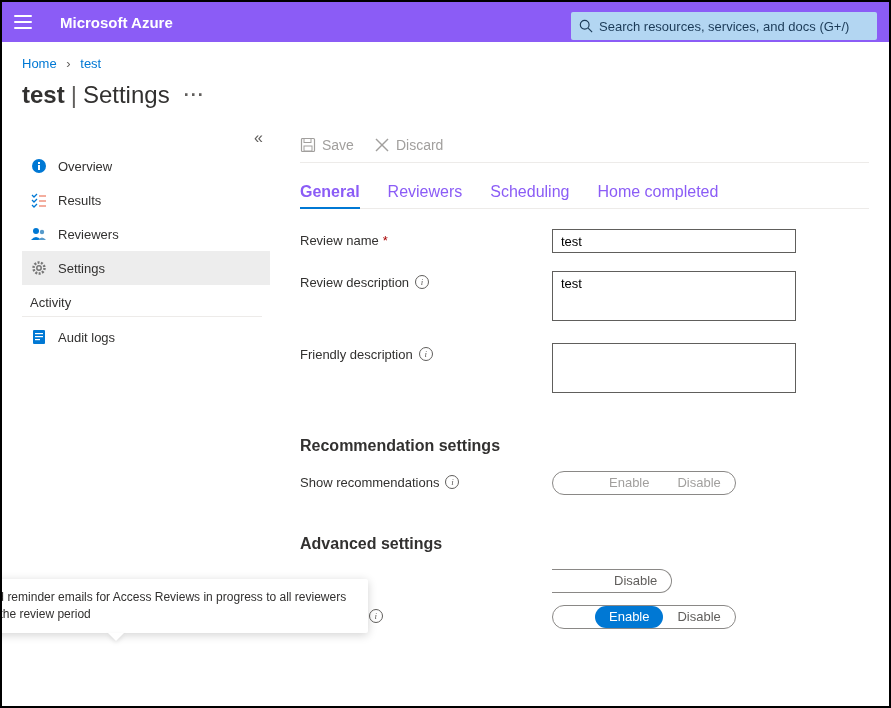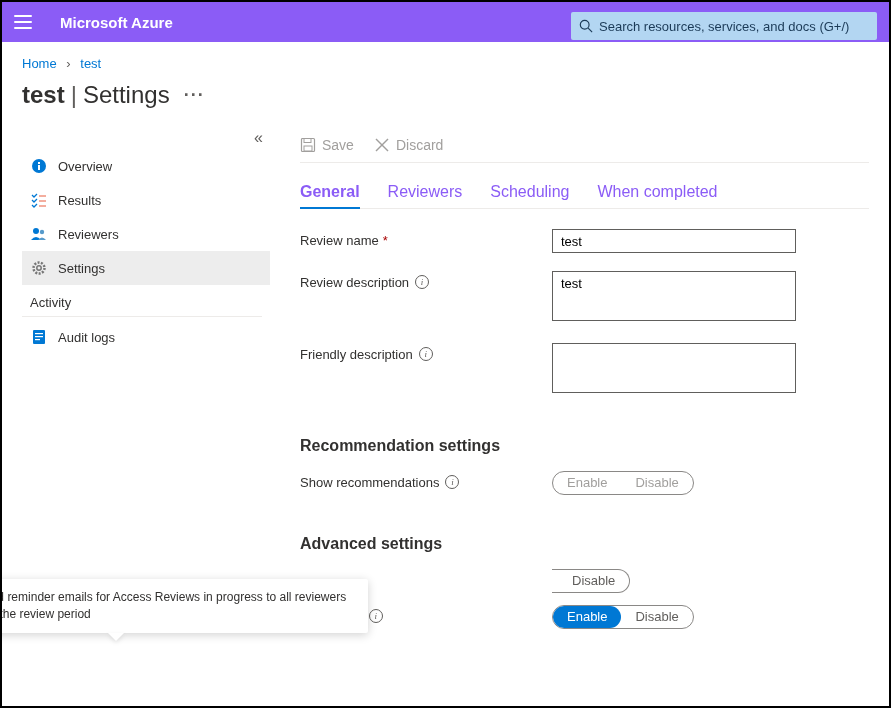--- a/index.html
+++ b/index.html
@@ -49,21 +49,21 @@
 .formrow { display: flex; margin-bottom: 18px; }
 .formlabel { width: 252px; font-size: 13px; color: #323130; display: flex; align-items: flex-start; padding-top: 4px; }
 .formlabel .req { color: #a80000; margin-left: 4px; }
 .formlabel .info { margin-left: 6px; }
 .formctrl input[type=text], .formctrl textarea { width: 244px; border: 1px solid #605e5c; font-size: 13px; padding: 4px 8px; font-family: inherit; resize: none; outline: none; }
 .formctrl input[type=text] { height: 24px; }
 .formctrl textarea { height: 50px; }
 
 .sectionhdr { font-size: 16px; font-weight: 600; margin: 22px 0 16px 0; }
 
-.toggle { display: inline-flex; border: 1px solid #8a8886; border-radius: 14px; height: 24px; overflow: hidden; font-size: 13px; }
+.toggle { display: inline-flex; border: 1px solid #8a8886; border-radius: 14px; height: 24px; overflow: hidden; font-size: 13px; padding-left: 42px; }
 .toggle span { padding: 3px 14px; cursor: pointer; color: #605e5c; }
 .toggle span.on { background: #0078d4; color: #fff; border-radius: 12px; }
 .toggle.disabledlook span { color: #a19f9d; }
 
 .info { display: inline-flex; width: 14px; height: 14px; border: 1px solid #605e5c; border-radius: 50%; align-items: center; justify-content: center; font-size: 9px; font-style: italic; color: #605e5c; font-family: Georgia, serif; cursor: pointer; }
 
 
 .tooltip { position: absolute; background: #fff; box-shadow: 0 2px 10px rgba(0,0,0,0.18); padding: 10px 14px; font-size: 12px; color: #323130; border-radius: 2px; max-width: 480px; line-height: 1.4; }
 .tooltip::after { content: ''; position: absolute; bottom: -8px; left: 218px; border: 8px solid transparent; border-top-color: #fff; border-bottom: none; filter: drop-shadow(0 2px 2px rgba(0,0,0,0.1)); }
 </style>
@@ -178,21 +178,21 @@
                 <line x1="14" y1="2" x2="2" y2="14" stroke="#a19f9d" stroke-width="1.4"></line>
               </svg>
             <span>Discard</span>
           </div>
         </div>
 
         <div class="tabs">
           <div class="tab active">General</div>
           <div class="tab">Reviewers</div>
           <div class="tab">Scheduling</div>
-          <div class="tab">When completed</div>
+          <div class="tab">Home completed</div>
         </div>
 
         <div class="formrow">
           <div class="formlabel">
             <span>Review name</span>
               <span class="req">*</span>
           </div>
           <div class="formctrl"><input type="text" value="test" style=""></div>
         </div>
 

